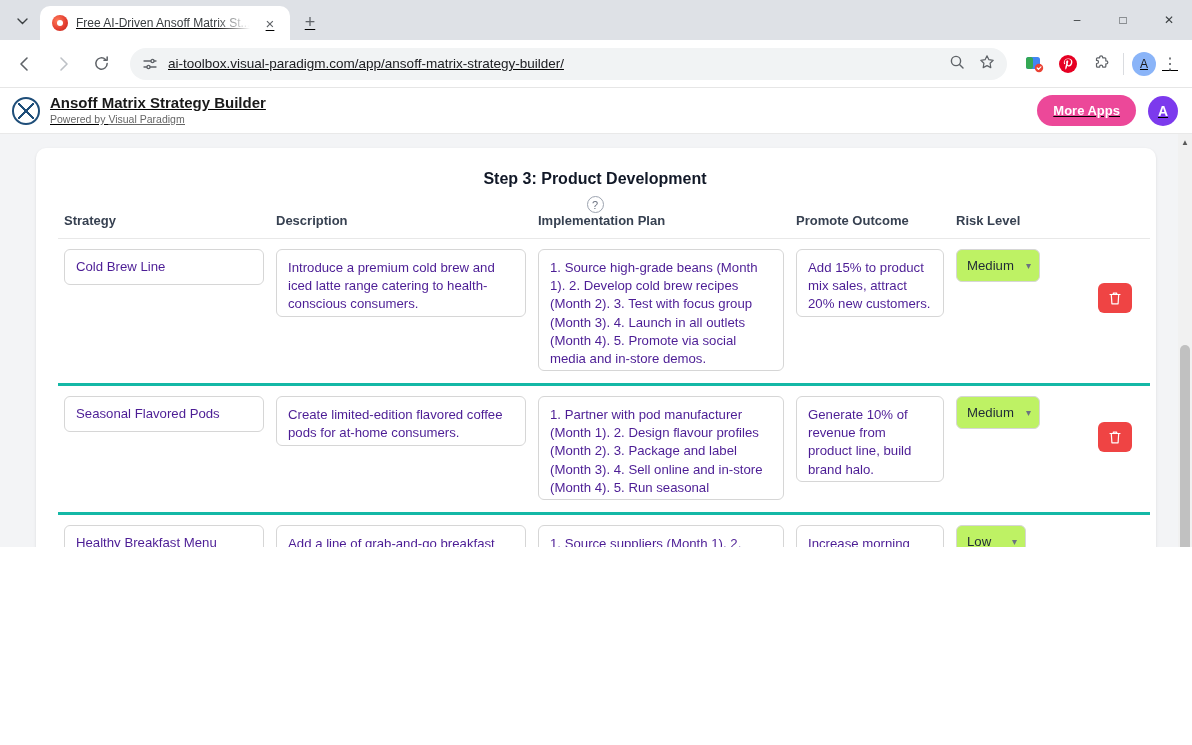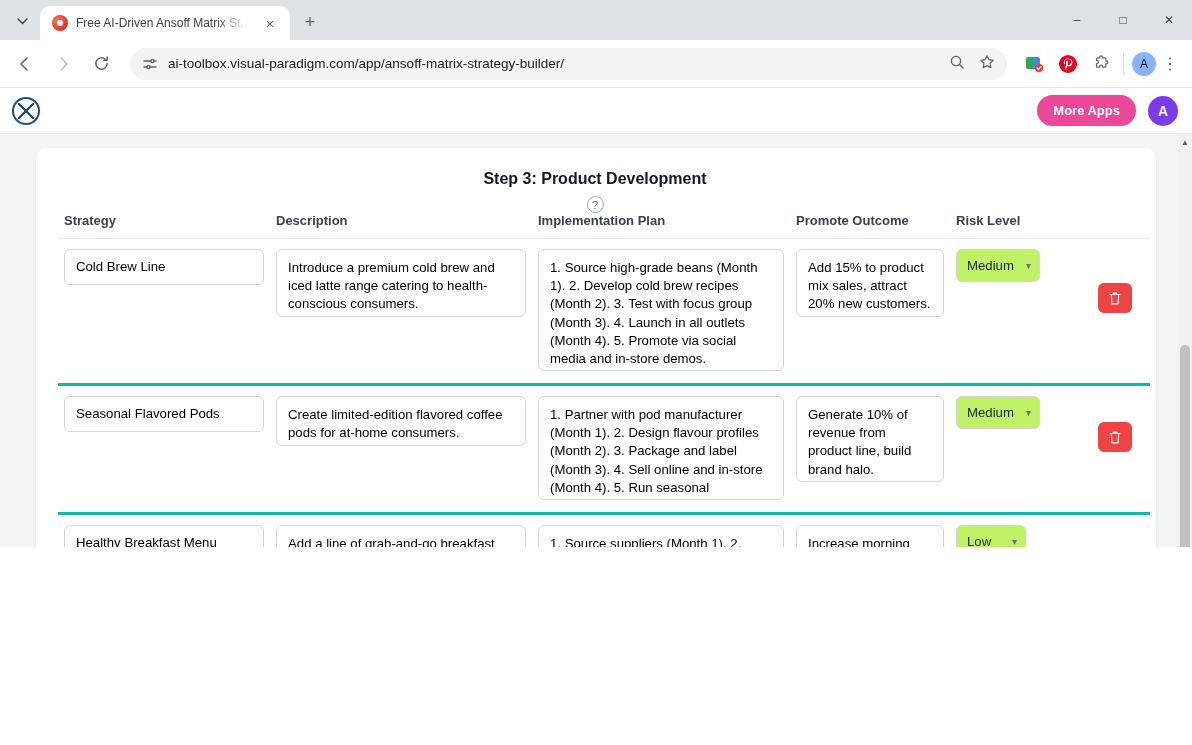--- a/index.html
+++ b/index.html
@@ -8,20 +8,21 @@
     width: 1192px; height: 745px;
     font-family: "Liberation Sans", sans-serif;
     background: #ffffff;
     overflow: hidden;
   }
   
   .browser {
     width: 1192px; height: 547px;
     display: flex; flex-direction: column;
     background: #ffffff;
+    text-decoration: underline;
   }
   .tabstrip {
     height: 40px;
     background: #dee1e6;
     display: flex; align-items: flex-end;
     padding-left: 6px;
     position: relative;
   }
   .tab-dropdown {
     width: 28px; height: 28px;
@@ -211,21 +212,21 @@
   .col-risk { width: 110px; }
   .col-action { width: 90px; }
 
   .tbox {
     width: 100%;
     border: 1px solid #d6d6d6;
     border-radius: 6px;
     background: #fff;
     font-family: "Liberation Sans", sans-serif;
     font-size: 13.2px;
-    color: #000000;
+    color: #4c1d95;
     line-height: 1.38;
     padding: 9px 11px;
     resize: none;
     outline: none;
     display: block;
     overflow: hidden;
   }
   .tbox.h1 { height: 36px; padding-top: 8px; }
   .select {
     width: 84px;
@@ -367,20 +368,24 @@
           </svg>
       </div>
     </div>
     <div class="divider-v"></div>
     <div class="avatar">A</div>
     <div class="kebab">⋮</div>
   </div>
 
   <div class="app-header">
     <div class="vp-logo"></div>
+    <div class="app-title-wrap">
+      <div class="app-title">Ansoff Matrix Strategy Builder</div>
+      <div class="app-sub"><span>Powered by </span><a href="#">Visual Paradigm</a></div>
+    </div>
     <div class="header-right">
       <button class="more-apps">More Apps</button>
       <div class="user-avatar">A</div>
     </div>
   </div>
 
   <div class="page">
     <div class="page-inner">
       <div class="card">
 

